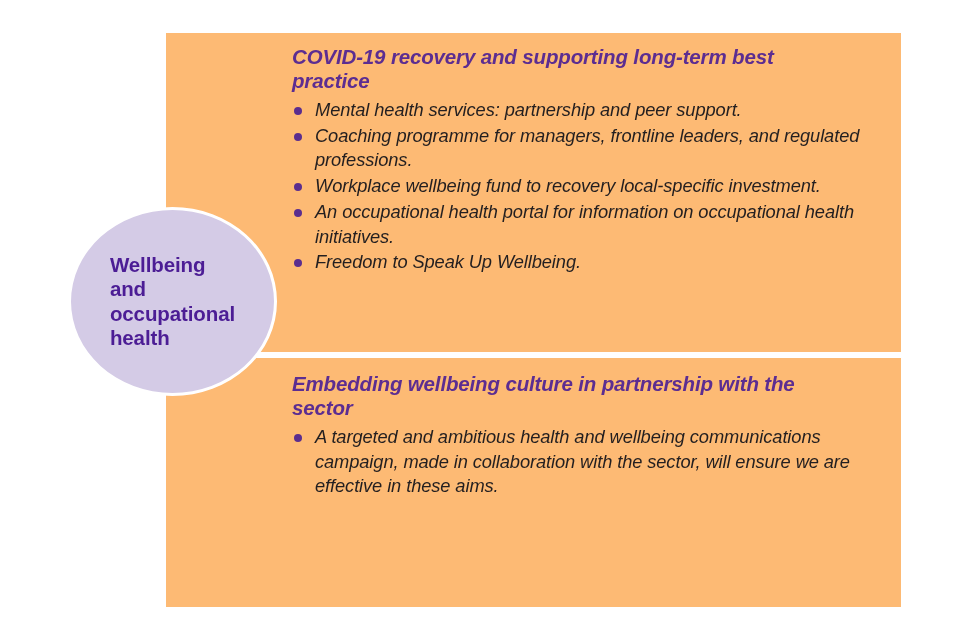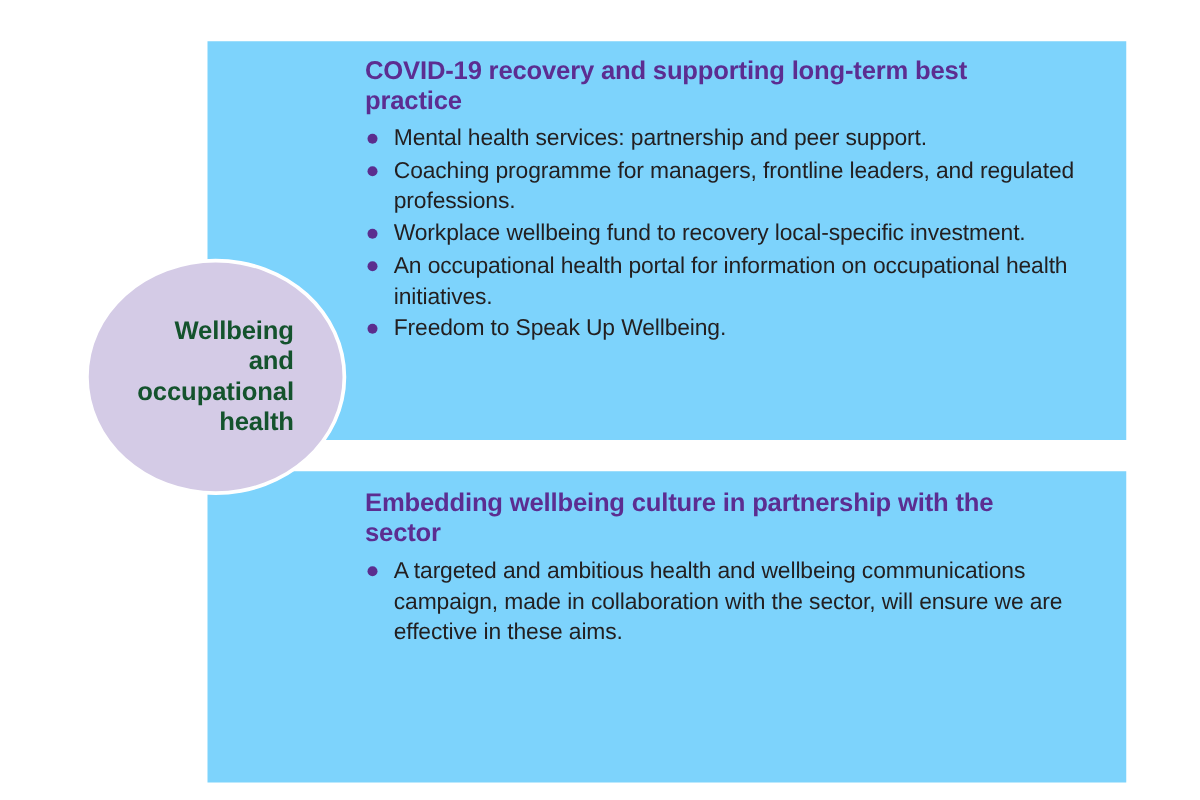--- a/index.html
+++ b/index.html
@@ -19,33 +19,33 @@
     width: 960px;
     height: 640px;
     background: #ffffff;
   }
 
   
   .panel {
     position: absolute;
     left: 166px;
     width: 735px;
-    background: #7dd3fc;
+    background: #fdba74;
     box-sizing: border-box;
+    font-style: italic;
   }
 
   #panel-recovery {
     top: 33px;
     height: 319px;
   }
 
   #panel-embedding {
     top: 358px;
     height: 249px;
-    margin-top: 19px;
   }
 
   .panel-inner {
     position: absolute;
     left: 126px;   
     top: 0;
     right: 10px;
   }
 
   #panel-recovery .panel-inner { top: 12px; }
@@ -109,25 +109,25 @@
     background: #d4cbe6;
     border: 3px solid #ffffff;
     box-sizing: border-box;
     display: flex;
     align-items: center;
     justify-content: center;
     z-index: 5;
   }
 
   #circle-label {
-    color: #14532d;
+    color: #4c1d95;
     font-weight: bold;
     font-size: 20.5px;
     line-height: 24.5px;
-    text-align: right;
+    text-align: left;
     white-space: pre-line;
     letter-spacing: -0.1px;
   }
 </style>
 </head>
 <body>
 
 <div id="infographic">
 
   <div class="panel" id="panel-recovery">

